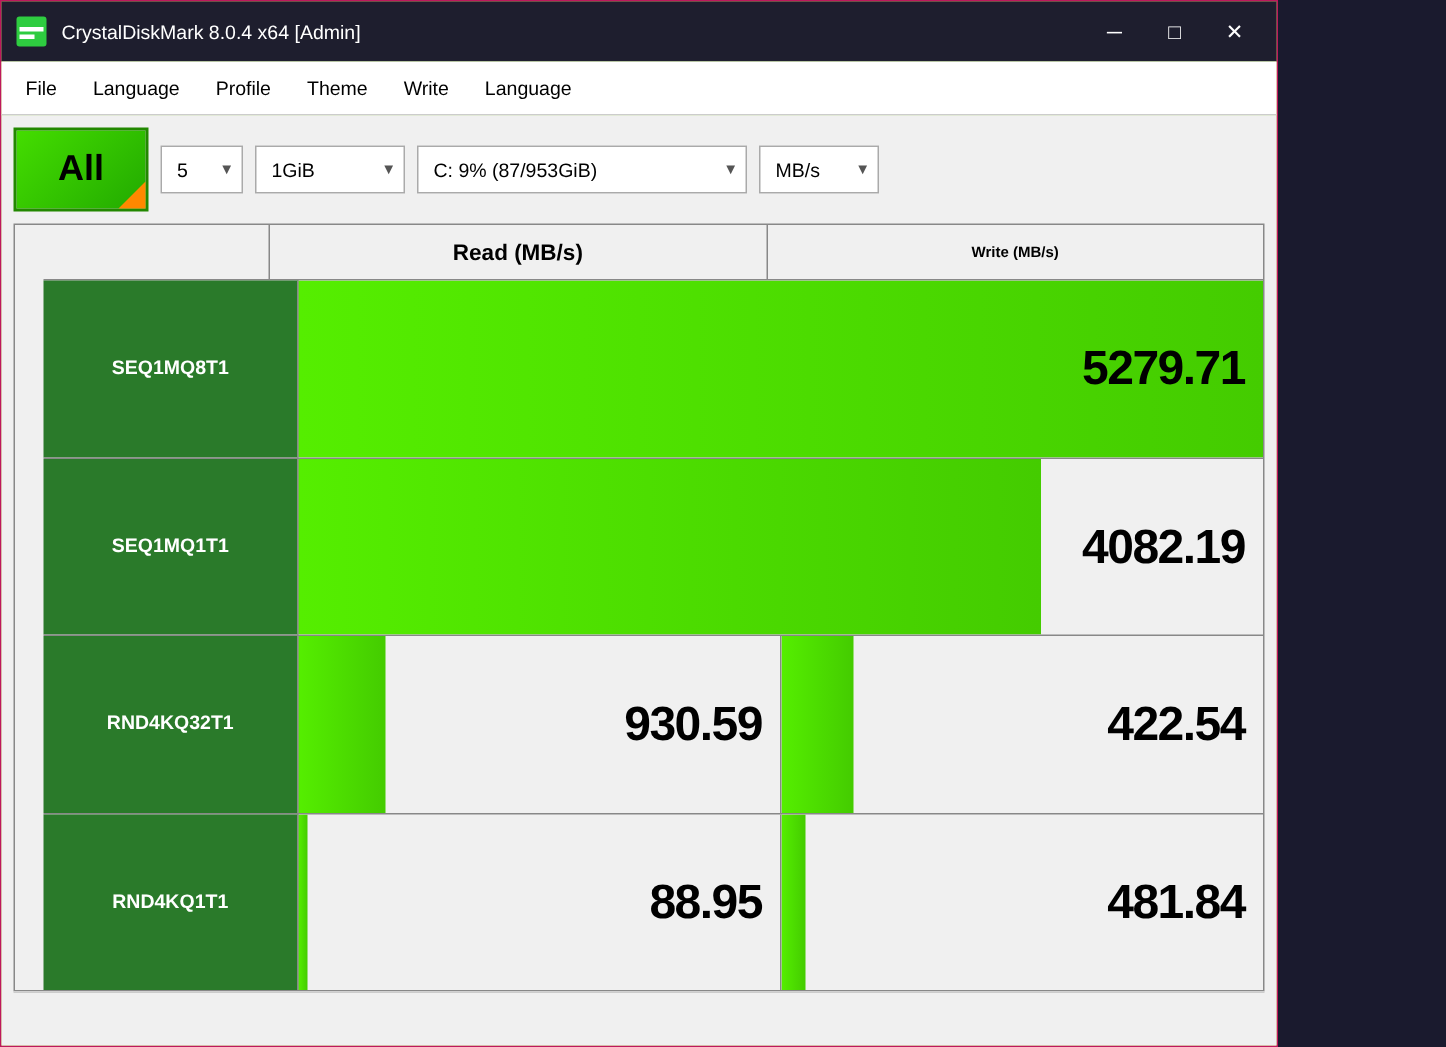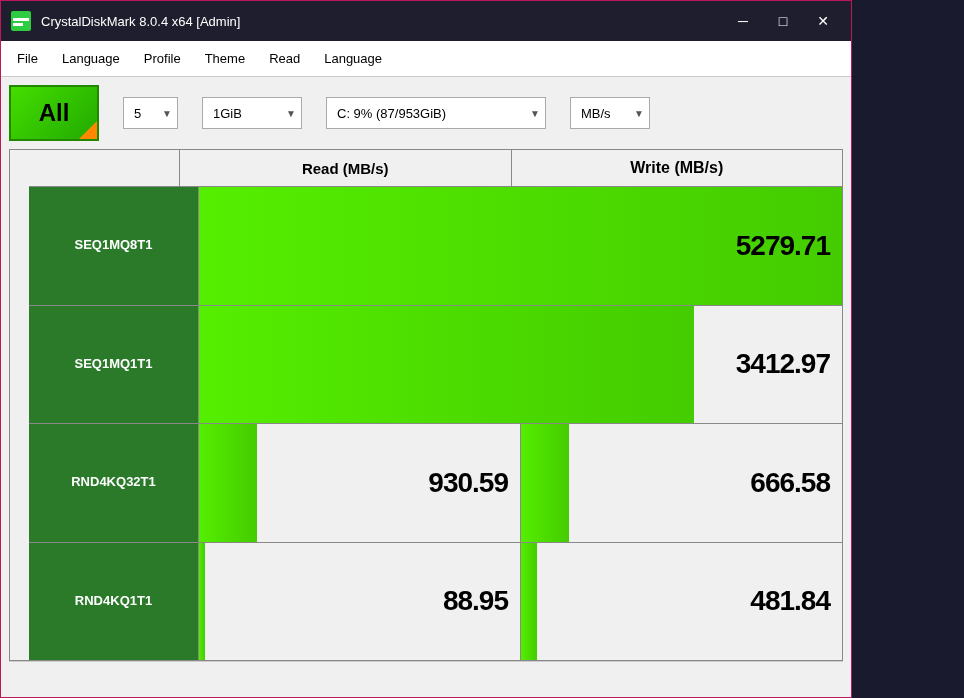--- a/index.html
+++ b/index.html
@@ -91,21 +91,21 @@
       padding: 8px;
       display: flex;
       flex-direction: column;
       gap: 0;
     }
 
     
     .controls-row {
       display: flex;
       align-items: center;
-      gap: 24px;
+      gap: 8px;
       margin-bottom: 8px;
     }
 
     .all-btn {
       width: 90px;
       height: 56px;
       background: linear-gradient(135deg, #44dd00, #22aa00);
       border: 2px solid #228800;
       font-size: 24px;
       font-weight: 900;
@@ -183,21 +183,21 @@
       justify-content: center;
       font-size: 15px;
       font-weight: 700;
       border-right: 1px solid #888;
     }
     .header-write {
       flex: 1;
       display: flex;
       align-items: center;
       justify-content: center;
-      font-size: 16px;
+      font-size: 10px;
       font-weight: 700;
     }
 
     .data-row {
       display: flex;
       flex: 1;
       border-top: 1px solid #888;
       margin-left: 19px;
     }
 
@@ -235,21 +235,21 @@
       left: 0;
       top: 0;
       bottom: 0;
       background: linear-gradient(to right, #55ee00, #44cc00);
       z-index: 0;
     }
 
     .value-text {
       position: relative;
       z-index: 1;
-      font-size: 28px;
+      font-size: 32px;
       font-weight: 900;
       color: #000;
       letter-spacing: -1px;
     }
 
     
     .status-bar {
       height: 28px;
       background: #f0f0f0;
       border-top: 1px solid #ccc;
@@ -275,21 +275,21 @@
       <button class="title-btn">□</button>
       <button class="title-btn close">✕</button>
     </div>
   </div>
 
   <div class="menu-bar">
     <div class="menu-item">File</div>
     <div class="menu-item">Language</div>
     <div class="menu-item">Profile</div>
     <div class="menu-item">Theme</div>
-    <div class="menu-item">Read</div>
+    <div class="menu-item">Write</div>
     <div class="menu-item">Language</div>
   </div>
 
   <div class="content">
 
     <div class="controls-row">
       <button class="all-btn">All</button>
 
       <div class="select-wrapper">
         <select class="dropdown">
@@ -353,37 +353,37 @@
       </div>
 
       <div class="data-row">
         <div class="row-label">
           <span>SEQ1M</span>
             <br>
           <span>Q1T1</span>
         </div>
         <div class="value-cell">
           <div class="bar-bg" style="width: 77%;"></div>
-          <span class="value-text">3412.97</span>
+          <span class="value-text">4082.19</span>
         </div>
       </div>
 
       <div class="data-row">
         <div class="row-label">
           <span>RND4K</span>
             <br>
           <span>Q32T1</span>
         </div>
         <div class="value-cell">
           <div class="bar-bg" style="width: 18%;"></div>
           <span class="value-text">930.59</span>
         </div>
         <div class="value-cell">
           <div class="bar-bg" style="width: 15%;"></div>
-          <span class="value-text">666.58</span>
+          <span class="value-text">422.54</span>
         </div>
       </div>
 
       <div class="data-row">
         <div class="row-label">
           <span>RND4K</span>
             <br>
           <span>Q1T1</span>
         </div>
         <div class="value-cell">

